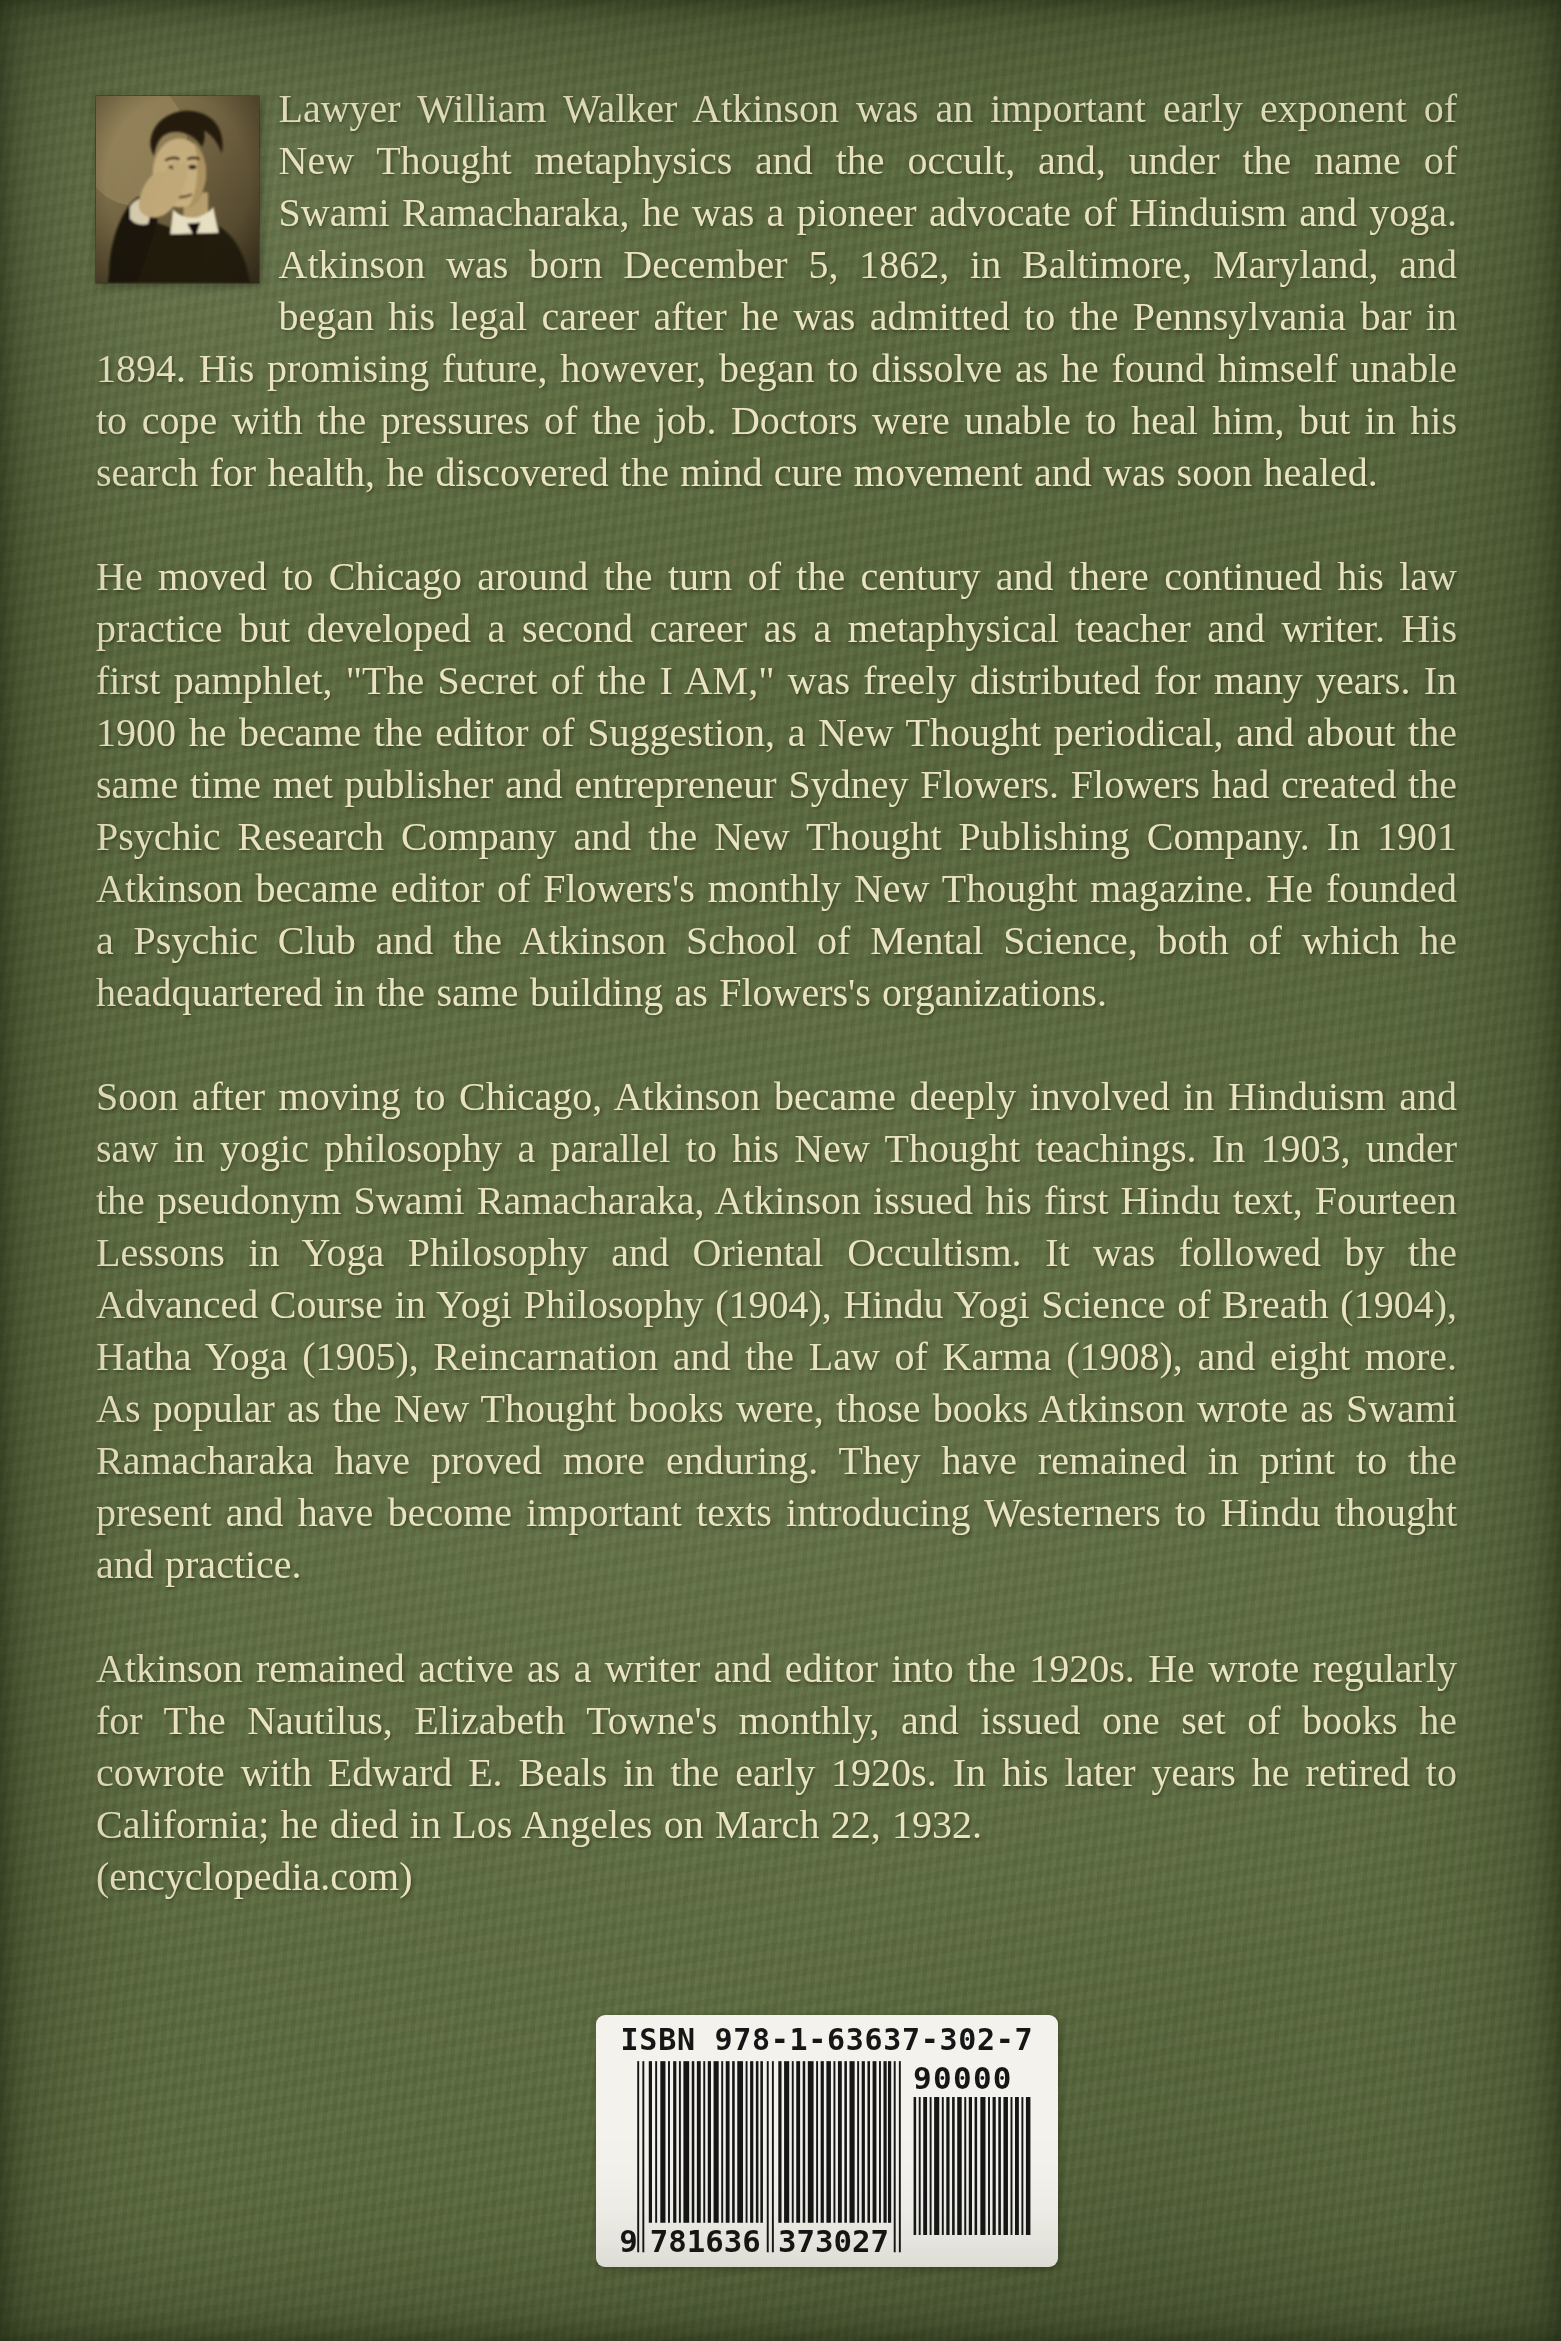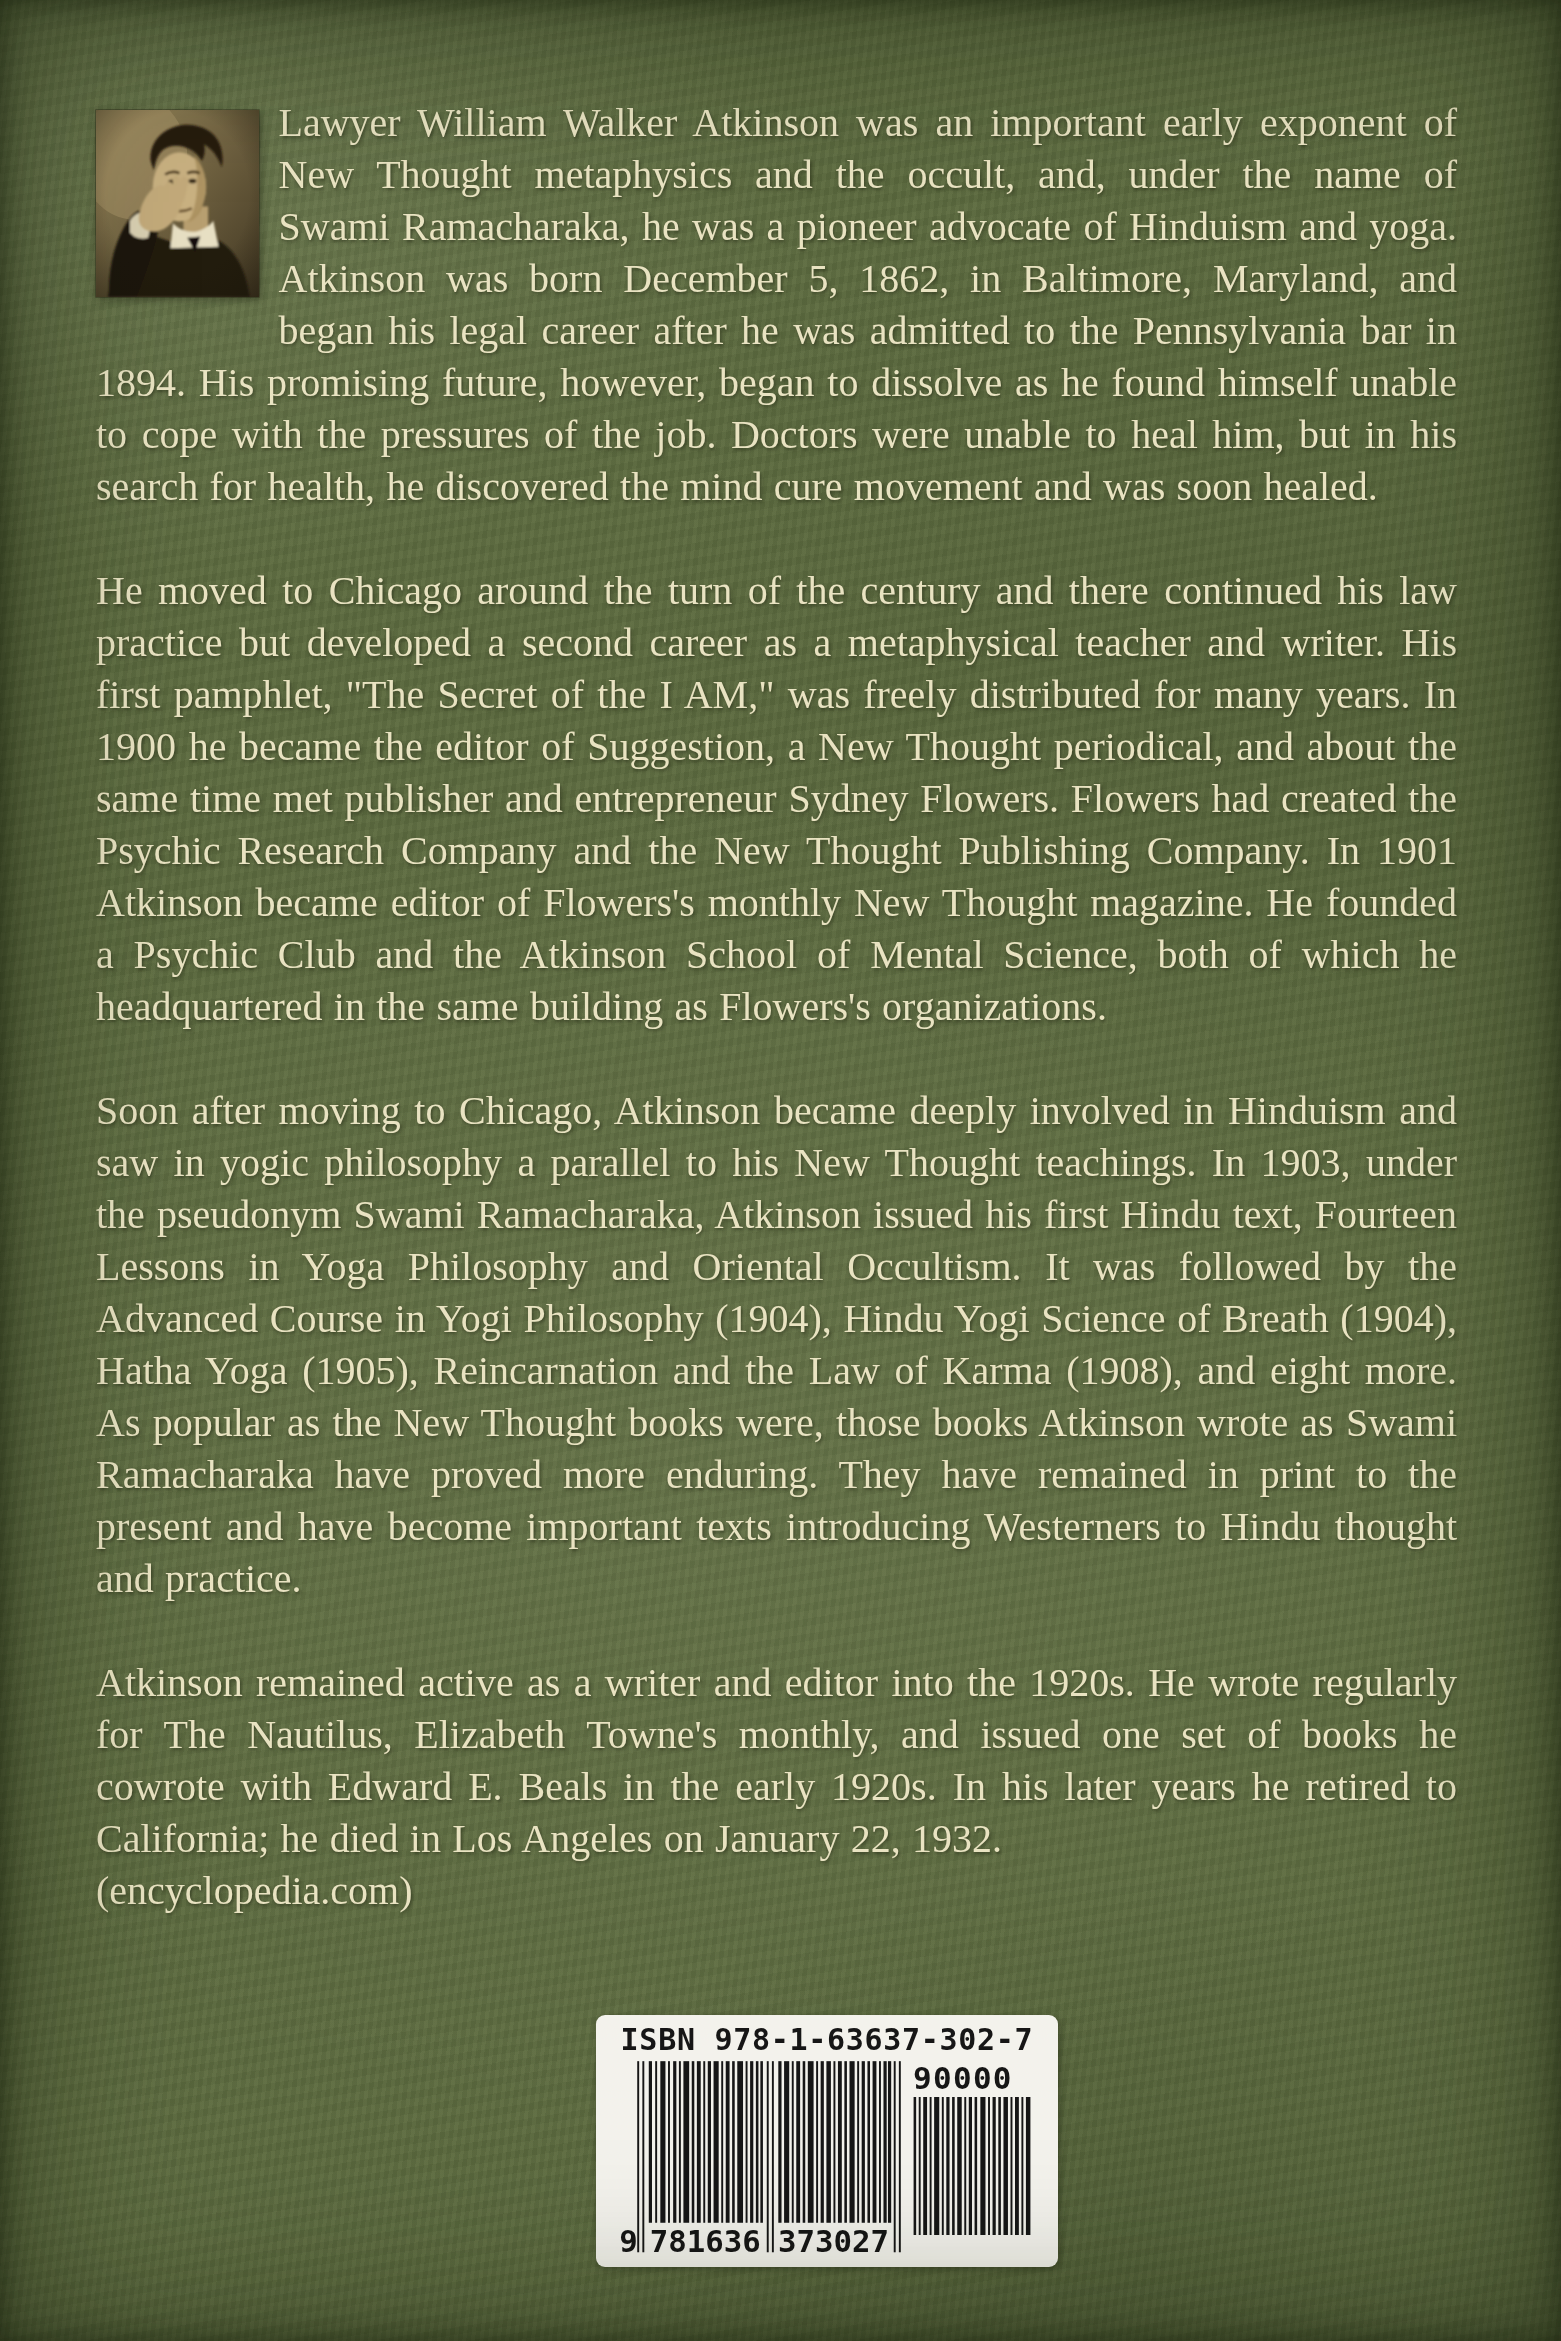--- a/index.html
+++ b/index.html
@@ -33,21 +33,21 @@
     position:absolute;inset:0;
     box-shadow:
       inset 0 0 169px rgba(18,26,8,0.55),
       inset 0 0 30px  rgba(10,16,4,0.55);
     pointer-events:none;
   }
 
   
   .bio{
     position:absolute;
-    left:96px;top:97px;width:1361px;
+    left:96px;top:83px;width:1361px;
     color:var(--text-cream);
     font-size:40px;line-height:52px;
     text-align:justify;
     text-shadow:1.3px 2px 3.3px rgba(25,30,12,0.5);
     word-spacing:1.3px;
   }
   .bio p{margin:0 0 52px 0;}
   .bio p.last{margin-bottom:0;}
   .bio p.source{margin:0;text-align:left;}
 
@@ -148,21 +148,21 @@
           <path d="M115,152 Q130,159 147,151" stroke="#6b5330" stroke-width="4" fill="none"></path>
           <path d="M66,162 C70,138 84,120 96,116 C104,113 110,120 108,130 L105,117 C109,107 117,108 119,118 L117,105 C123,97 131,101 130,112 L131,103 C137,99 143,106 141,114 C139,128 134,142 128,154 C120,172 108,184 94,186 C80,188 63,182 66,162 Z" fill="#c3aa7a"></path>
         </g>
         <rect width="250" height="287" fill="url(#pvig)"></rect>
       </svg>
     </div>
 
     <p>Lawyer William Walker Atkinson was an important early exponent of New Thought metaphysics and the occult, and, under the name of Swami Ramacharaka, he was a pioneer advocate of Hinduism and yoga. Atkinson was born December 5, 1862, in Baltimore, Maryland, and began his legal career after he was admitted to the Pennsylvania bar in 1894. His promising future, however, began to dissolve as he found himself unable to cope with the pressures of the job. Doctors were unable to heal him, but in his search for health, he discovered the mind cure movement and was soon healed.</p>
     <p>He moved to Chicago around the turn of the century and there continued his law practice but developed a second career as a metaphysical teacher and writer. His first pamphlet, "The Secret of the I AM," was freely distributed for many years. In 1900 he became the editor of Suggestion, a New Thought periodical, and about the same time met publisher and entrepreneur Sydney Flowers. Flowers had created the Psychic Research Company and the New Thought Publishing Company. In 1901 Atkinson became editor of Flowers's monthly New Thought magazine. He founded a Psychic Club and the Atkinson School of Mental Science, both of which he headquartered in the same building as Flowers's organizations.</p>
     <p>Soon after moving to Chicago, Atkinson became deeply involved in Hinduism and saw in yogic philosophy a parallel to his New Thought teachings. In 1903, under the pseudonym Swami Ramacharaka, Atkinson issued his first Hindu text, Fourteen Lessons in Yoga Philosophy and Oriental Occultism. It was followed by the Advanced Course in Yogi Philosophy (1904), Hindu Yogi Science of Breath (1904), Hatha Yoga (1905), Reincarnation and the Law of Karma (1908), and eight more. As popular as the New Thought books were, those books Atkinson wrote as Swami Ramacharaka have proved more enduring. They have remained in print to the present and have become important texts introducing Westerners to Hindu thought and practice.</p>
-    <p class="last">Atkinson remained active as a writer and editor into the 1920s. He wrote regularly for The Nautilus, Elizabeth Towne's monthly, and issued one set of books he cowrote with Edward E. Beals in the early 1920s. In his later years he retired to California; he died in Los Angeles on January 22, 1932.</p>
+    <p class="last">Atkinson remained active as a writer and editor into the 1920s. He wrote regularly for The Nautilus, Elizabeth Towne's monthly, and issued one set of books he cowrote with Edward E. Beals in the early 1920s. In his later years he retired to California; he died in Los Angeles on March 22, 1932.</p>
     <p class="source">(encyclopedia.com)</p>
   </div>
 
   <div class="isbn-label">
     <div class="isbn-line">ISBN 978-1-63637-302-7</div>
     <div class="label-row">
 
       <svg class="barcode-main" viewBox="0 0 446 302">
         <rect class="bar" x="30" y="0" width="3" height="298"></rect>
         <rect class="bar" x="38" y="0" width="3" height="298"></rect>

